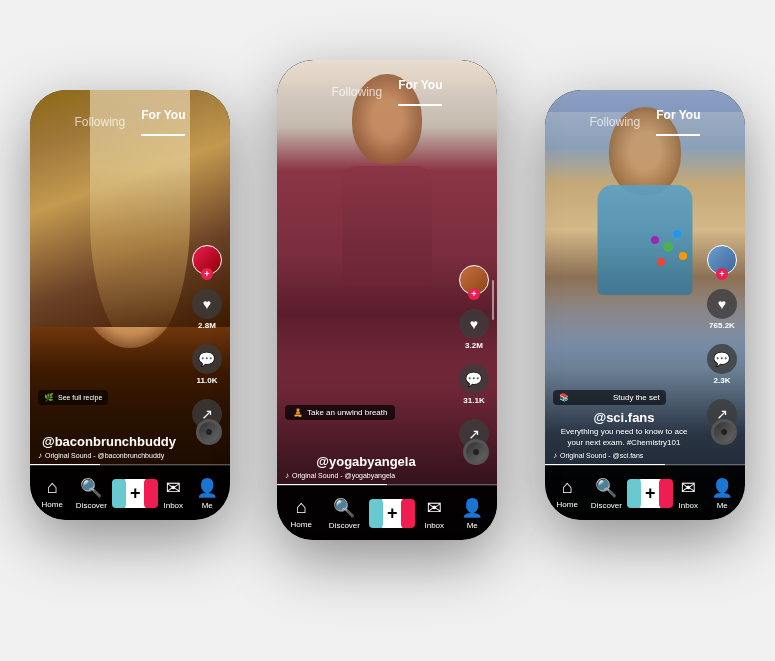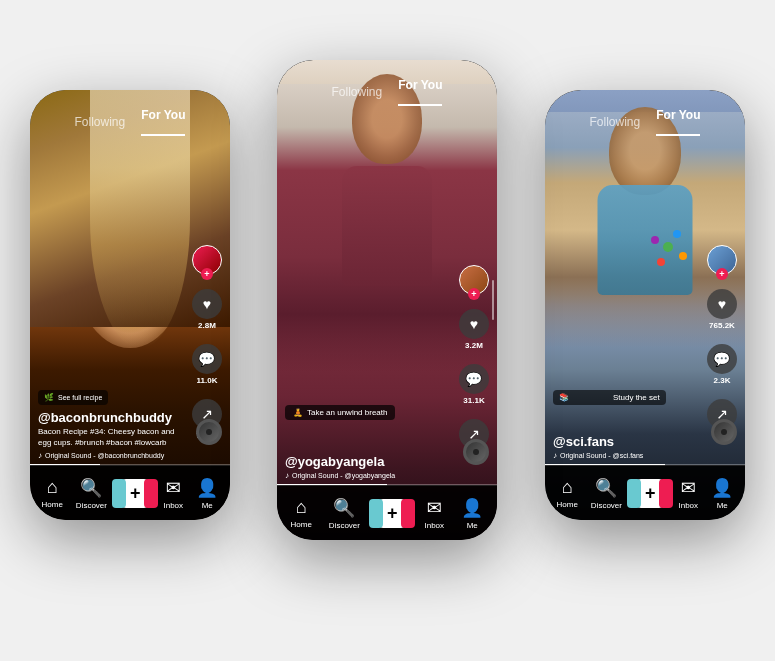--- a/index.html
+++ b/index.html
@@ -23,20 +23,21 @@
       width: 775px;
       height: 661px;
     }
 
     .phone {
       position: absolute;
       border-radius: 36px;
       overflow: hidden;
       box-shadow: 0 20px 60px rgba(0,0,0,0.4);
       background: #404040;
+      text-align: center;
     }
 
     
     .phone-left {
       width: 200px;
       height: 430px;
       left: 30px;
       top: 90px;
       z-index: 1;
     }
@@ -465,21 +466,20 @@
 
       <div class="disc"></div>
 
       <div class="banner-overlay">
         <span class="banner-icon">🌿</span>
         <span class="banner-text">See full recipe</span>
       </div>
 
       <div class="phone-content">
         <div class="content-username">@baconbrunchbuddy</div>
-        <div class="content-desc">Bacon Recipe #34: Cheesy bacon and egg cups. #brunch #bacon #lowcarb</div>
         <div class="content-sound">
           <span class="sound-icon">♪</span>
           <span>Original Sound - @baconbrunchbuddy</span>
         </div>
       </div>
 
       <div class="progress-bar">
         <div class="progress-fill" style="width:35%;"></div>
       </div>
 
@@ -630,20 +630,21 @@
 
       <div class="disc"></div>
 
       <div class="study-banner">
         <span style="font-size:8px;color:#6B9FD4;">📚</span>
         <span style="color:#fff;font-size:8px;padding-left:40px;">Study the set</span>
       </div>
 
       <div class="phone-content">
         <div class="content-username">@sci.fans</div>
+        <div class="content-desc">Everything you need to know to ace your next exam. #Chemistry101</div>
         <div class="content-sound">
           <span class="sound-icon">♪</span>
           <span>Original Sound - @sci.fans</span>
         </div>
       </div>
 
       <div class="progress-bar">
         <div class="progress-fill" style="width:60%;"></div>
       </div>
 

